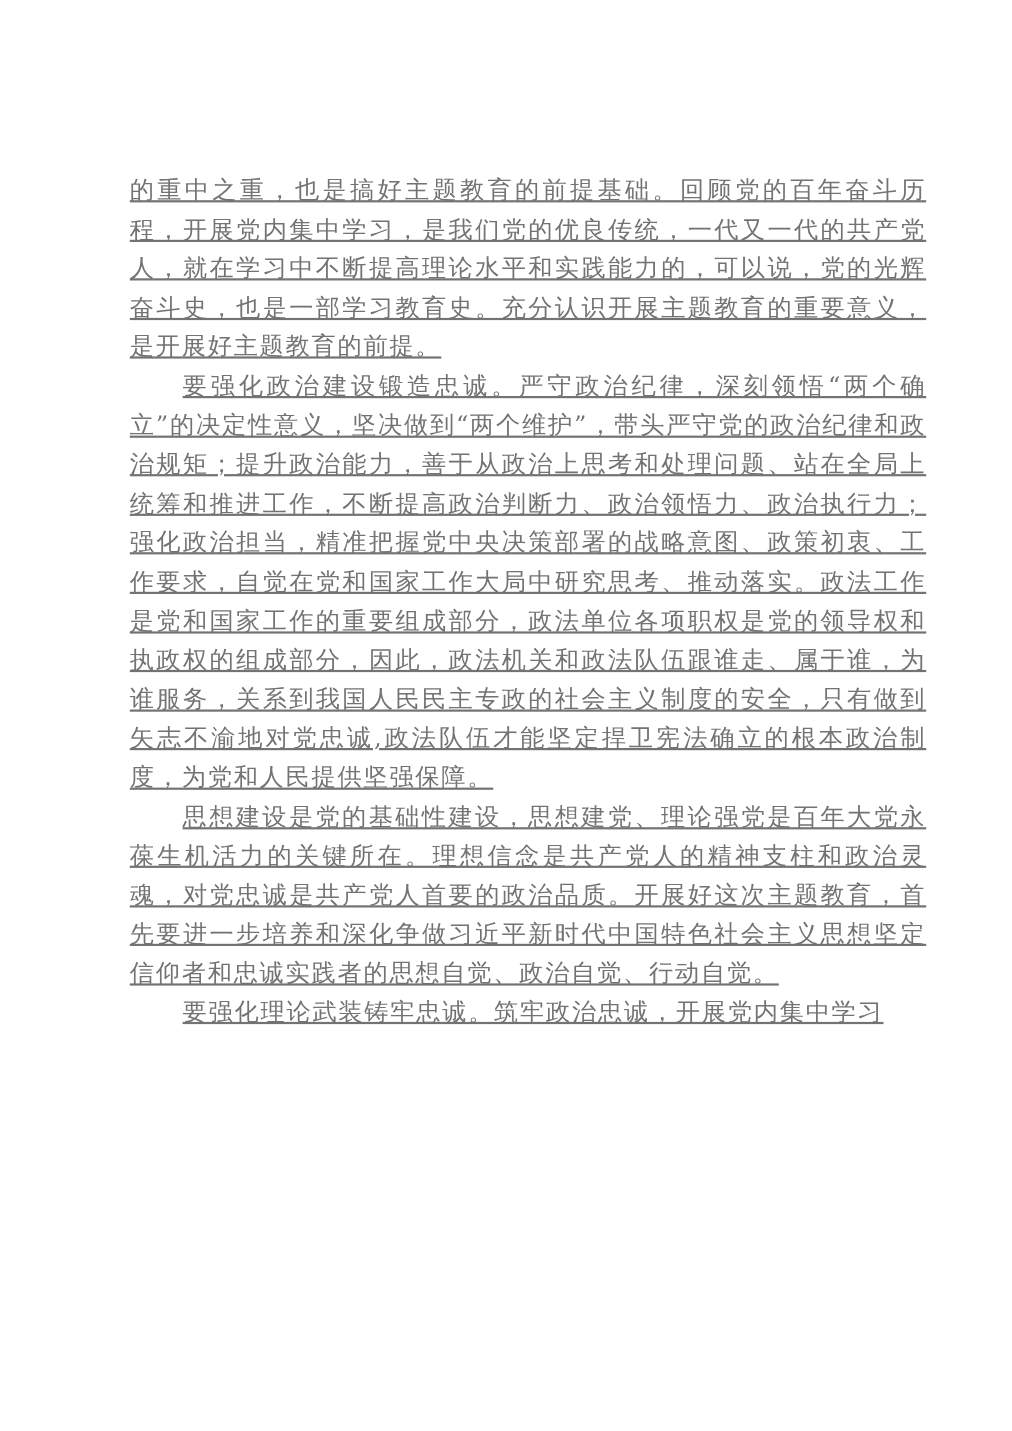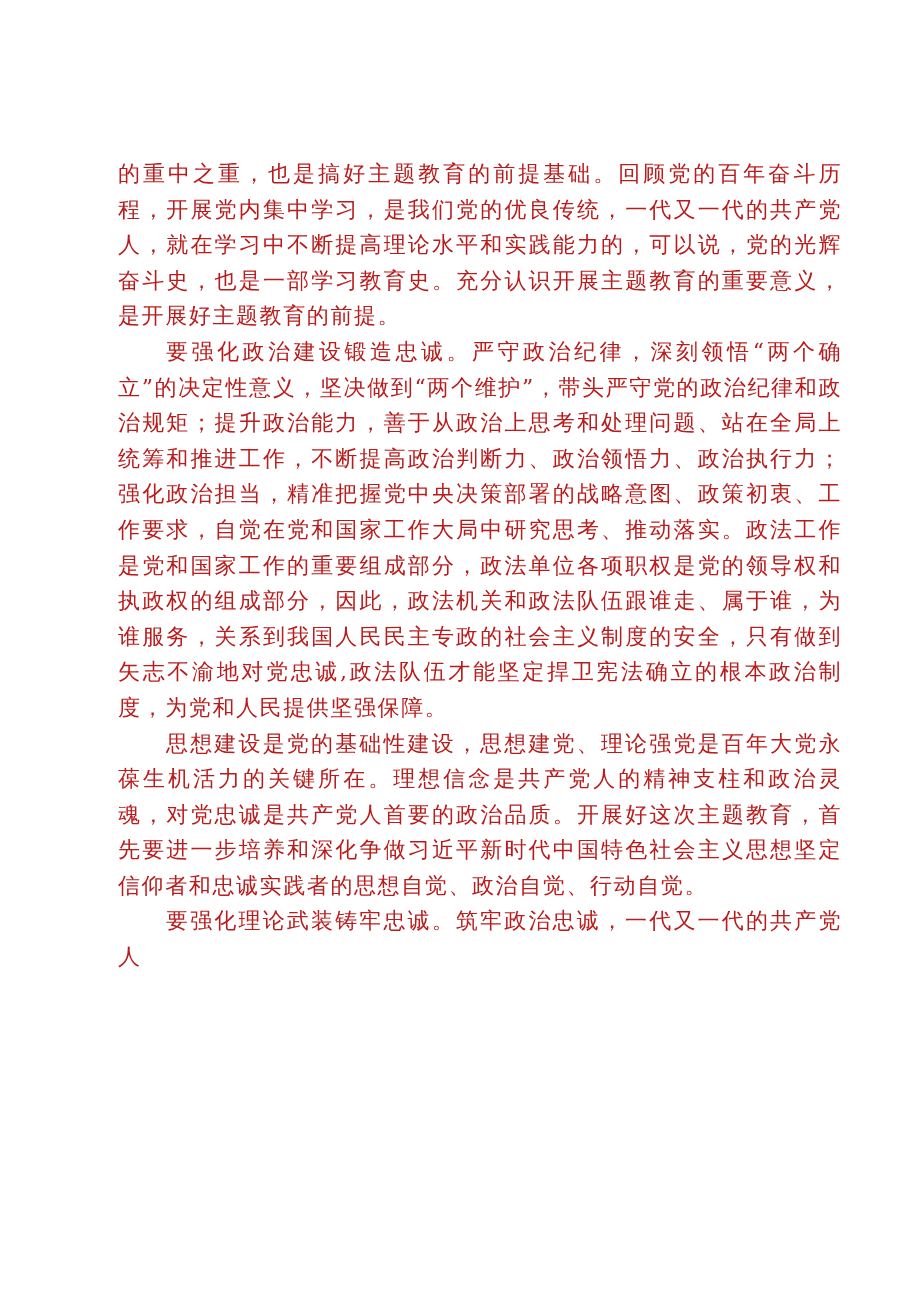--- a/index.html
+++ b/index.html
@@ -5,29 +5,30 @@
   html, body { margin: 0; padding: 0; background: #ffffff; }
   body { width: 920px; height: 1301px; position: relative; overflow: hidden; }
   .page {
     position: absolute;
     left: 118px;
     top: 156px;
     width: 724px;
     font-family: "DejaVu Serif", "Liberation Serif", serif;
     font-size: 22px;
     line-height: 35.6px;
-    color: #b91c1c;
+    color: #737373;
     letter-spacing: 1.6px;
     text-align: justify;
     text-justify: inter-character;
+    text-decoration: underline;
   }
   .para { margin: 0; }
   .para.indent { text-indent: 48px; }
 </style>
 </head>
 <body>
 
 <div class="page">
   <p class="para">的重中之重，也是搞好主题教育的前提基础。回顾党的百年奋斗历程，开展党内集中学习，是我们党的优良传统，一代又一代的共产党人，就在学习中不断提高理论水平和实践能力的，可以说，党的光辉奋斗史，也是一部学习教育史。充分认识开展主题教育的重要意义，是开展好主题教育的前提。</p>
   <p class="para indent">要强化政治建设锻造忠诚。严守政治纪律，深刻领悟“两个确立”的决定性意义，坚决做到“两个维护”，带头严守党的政治纪律和政治规矩；提升政治能力，善于从政治上思考和处理问题、站在全局上统筹和推进工作，不断提高政治判断力、政治领悟力、政治执行力；强化政治担当，精准把握党中央决策部署的战略意图、政策初衷、工作要求，自觉在党和国家工作大局中研究思考、推动落实。政法工作是党和国家工作的重要组成部分，政法单位各项职权是党的领导权和执政权的组成部分，因此，政法机关和政法队伍跟谁走、属于谁，为谁服务，关系到我国人民民主专政的社会主义制度的安全，只有做到矢志不渝地对党忠诚,政法队伍才能坚定捍卫宪法确立的根本政治制度，为党和人民提供坚强保障。</p>
   <p class="para indent">思想建设是党的基础性建设，思想建党、理论强党是百年大党永葆生机活力的关键所在。理想信念是共产党人的精神支柱和政治灵魂，对党忠诚是共产党人首要的政治品质。开展好这次主题教育，首先要进一步培养和深化争做习近平新时代中国特色社会主义思想坚定信仰者和忠诚实践者的思想自觉、政治自觉、行动自觉。</p>
-  <p class="para indent">要强化理论武装铸牢忠诚。筑牢政治忠诚，一代又一代的共产党人</p>
+  <p class="para indent">要强化理论武装铸牢忠诚。筑牢政治忠诚，开展党内集中学习</p>
 </div>
 
 </body></html>

